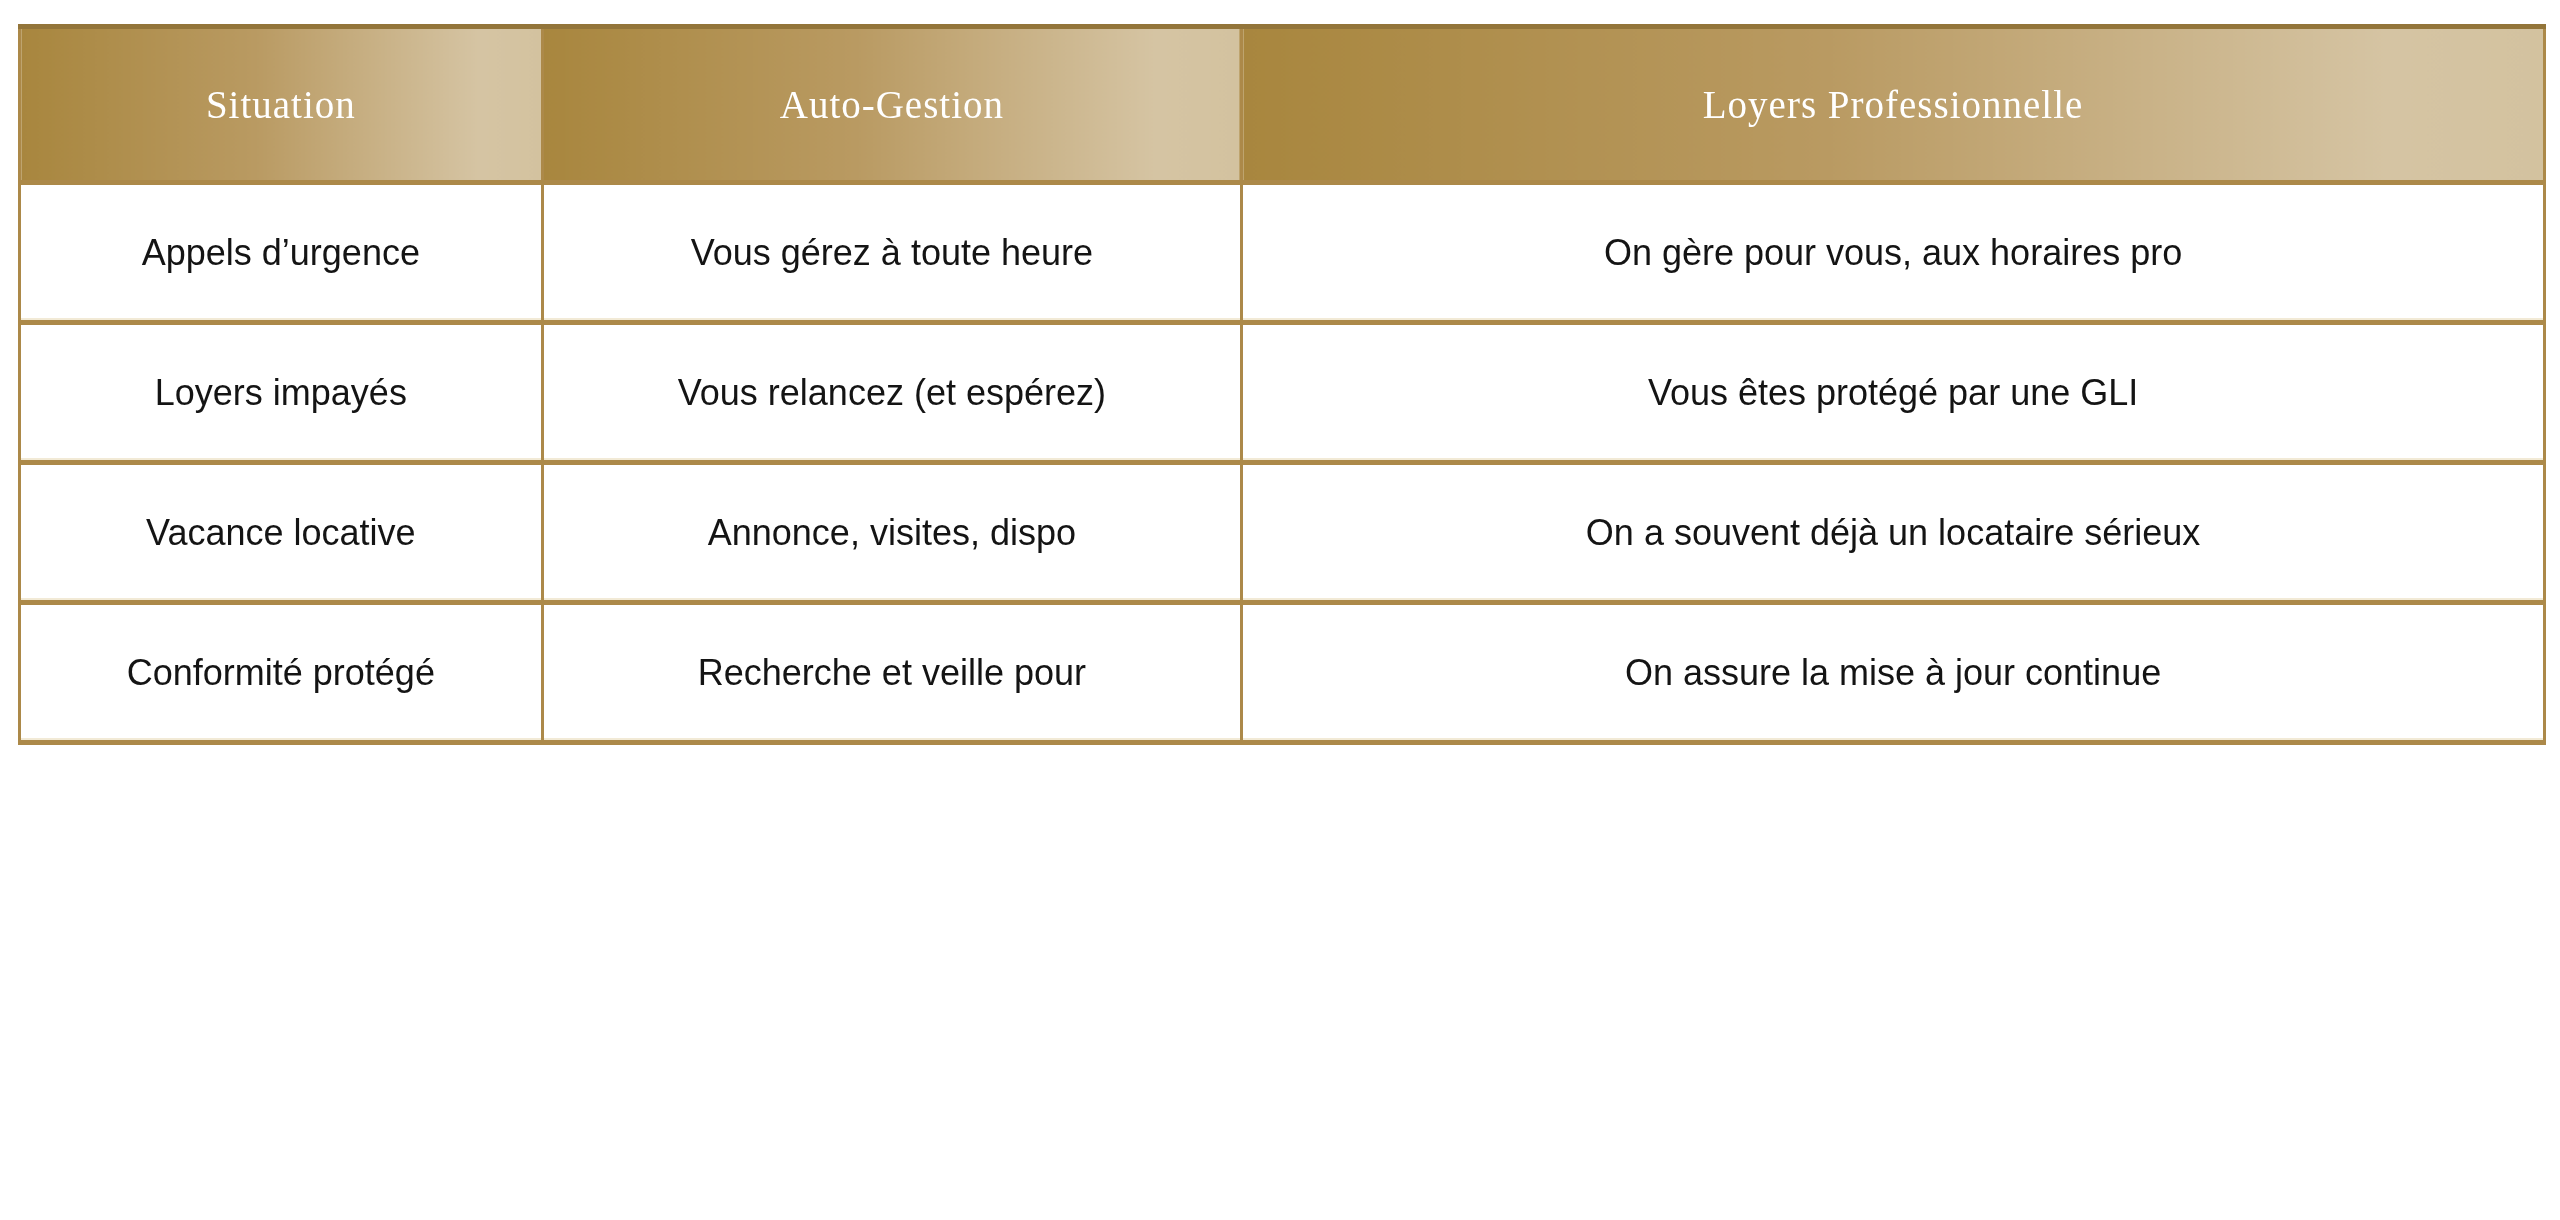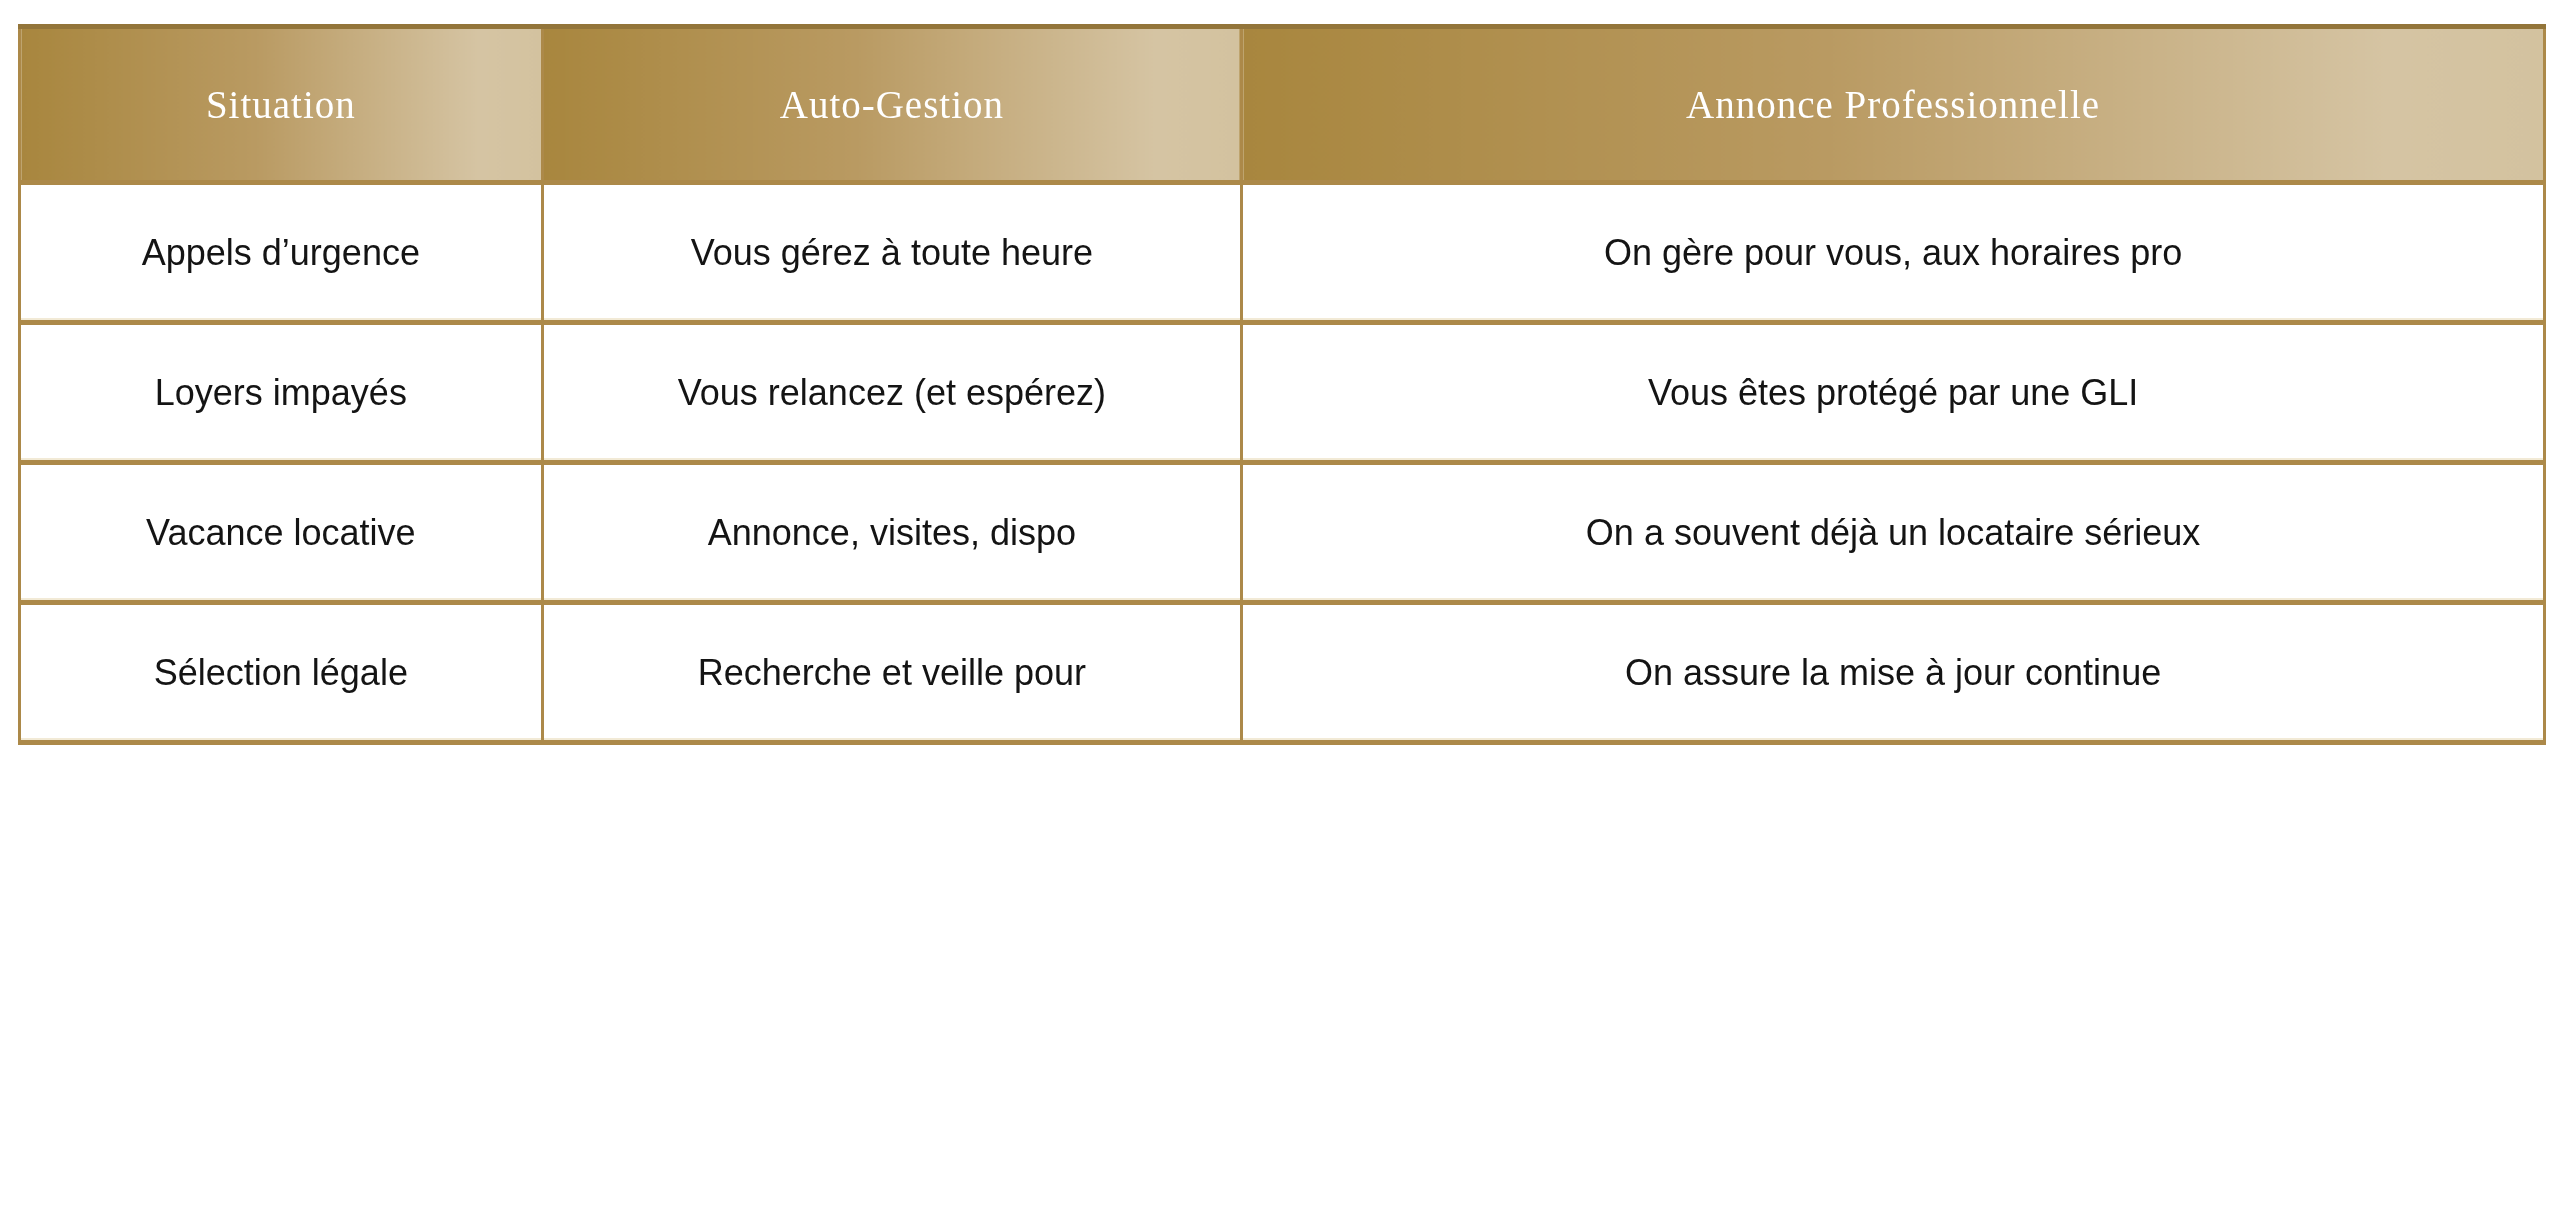--- a/index.html
+++ b/index.html
@@ -67,39 +67,39 @@
   <table class="comparison-table">
     <colgroup>
       <col class="c1">
         <col class="c2">
         <col class="c3">
     </colgroup>
     <thead>
       <tr>
         <th>Situation</th>
         <th>Auto-Gestion</th>
-        <th>Annonce Professionnelle</th>
+        <th>Loyers Professionnelle</th>
       </tr>
     </thead>
     <tbody>
       <tr>
         <td>Appels d’urgence</td>
         <td>Vous gérez à toute heure</td>
         <td>On gère pour vous, aux horaires pro</td>
       </tr>
       <tr>
         <td>Loyers impayés</td>
         <td>Vous relancez (et espérez)</td>
         <td>Vous êtes protégé par une GLI</td>
       </tr>
       <tr>
         <td>Vacance locative</td>
         <td>Annonce, visites, dispo</td>
         <td>On a souvent déjà un locataire sérieux</td>
       </tr>
       <tr>
-        <td>Sélection légale</td>
+        <td>Conformité protégé</td>
         <td>Recherche et veille pour</td>
         <td>On assure la mise à jour continue</td>
       </tr>
     </tbody>
   </table>
 </div>
 
 </body></html>

